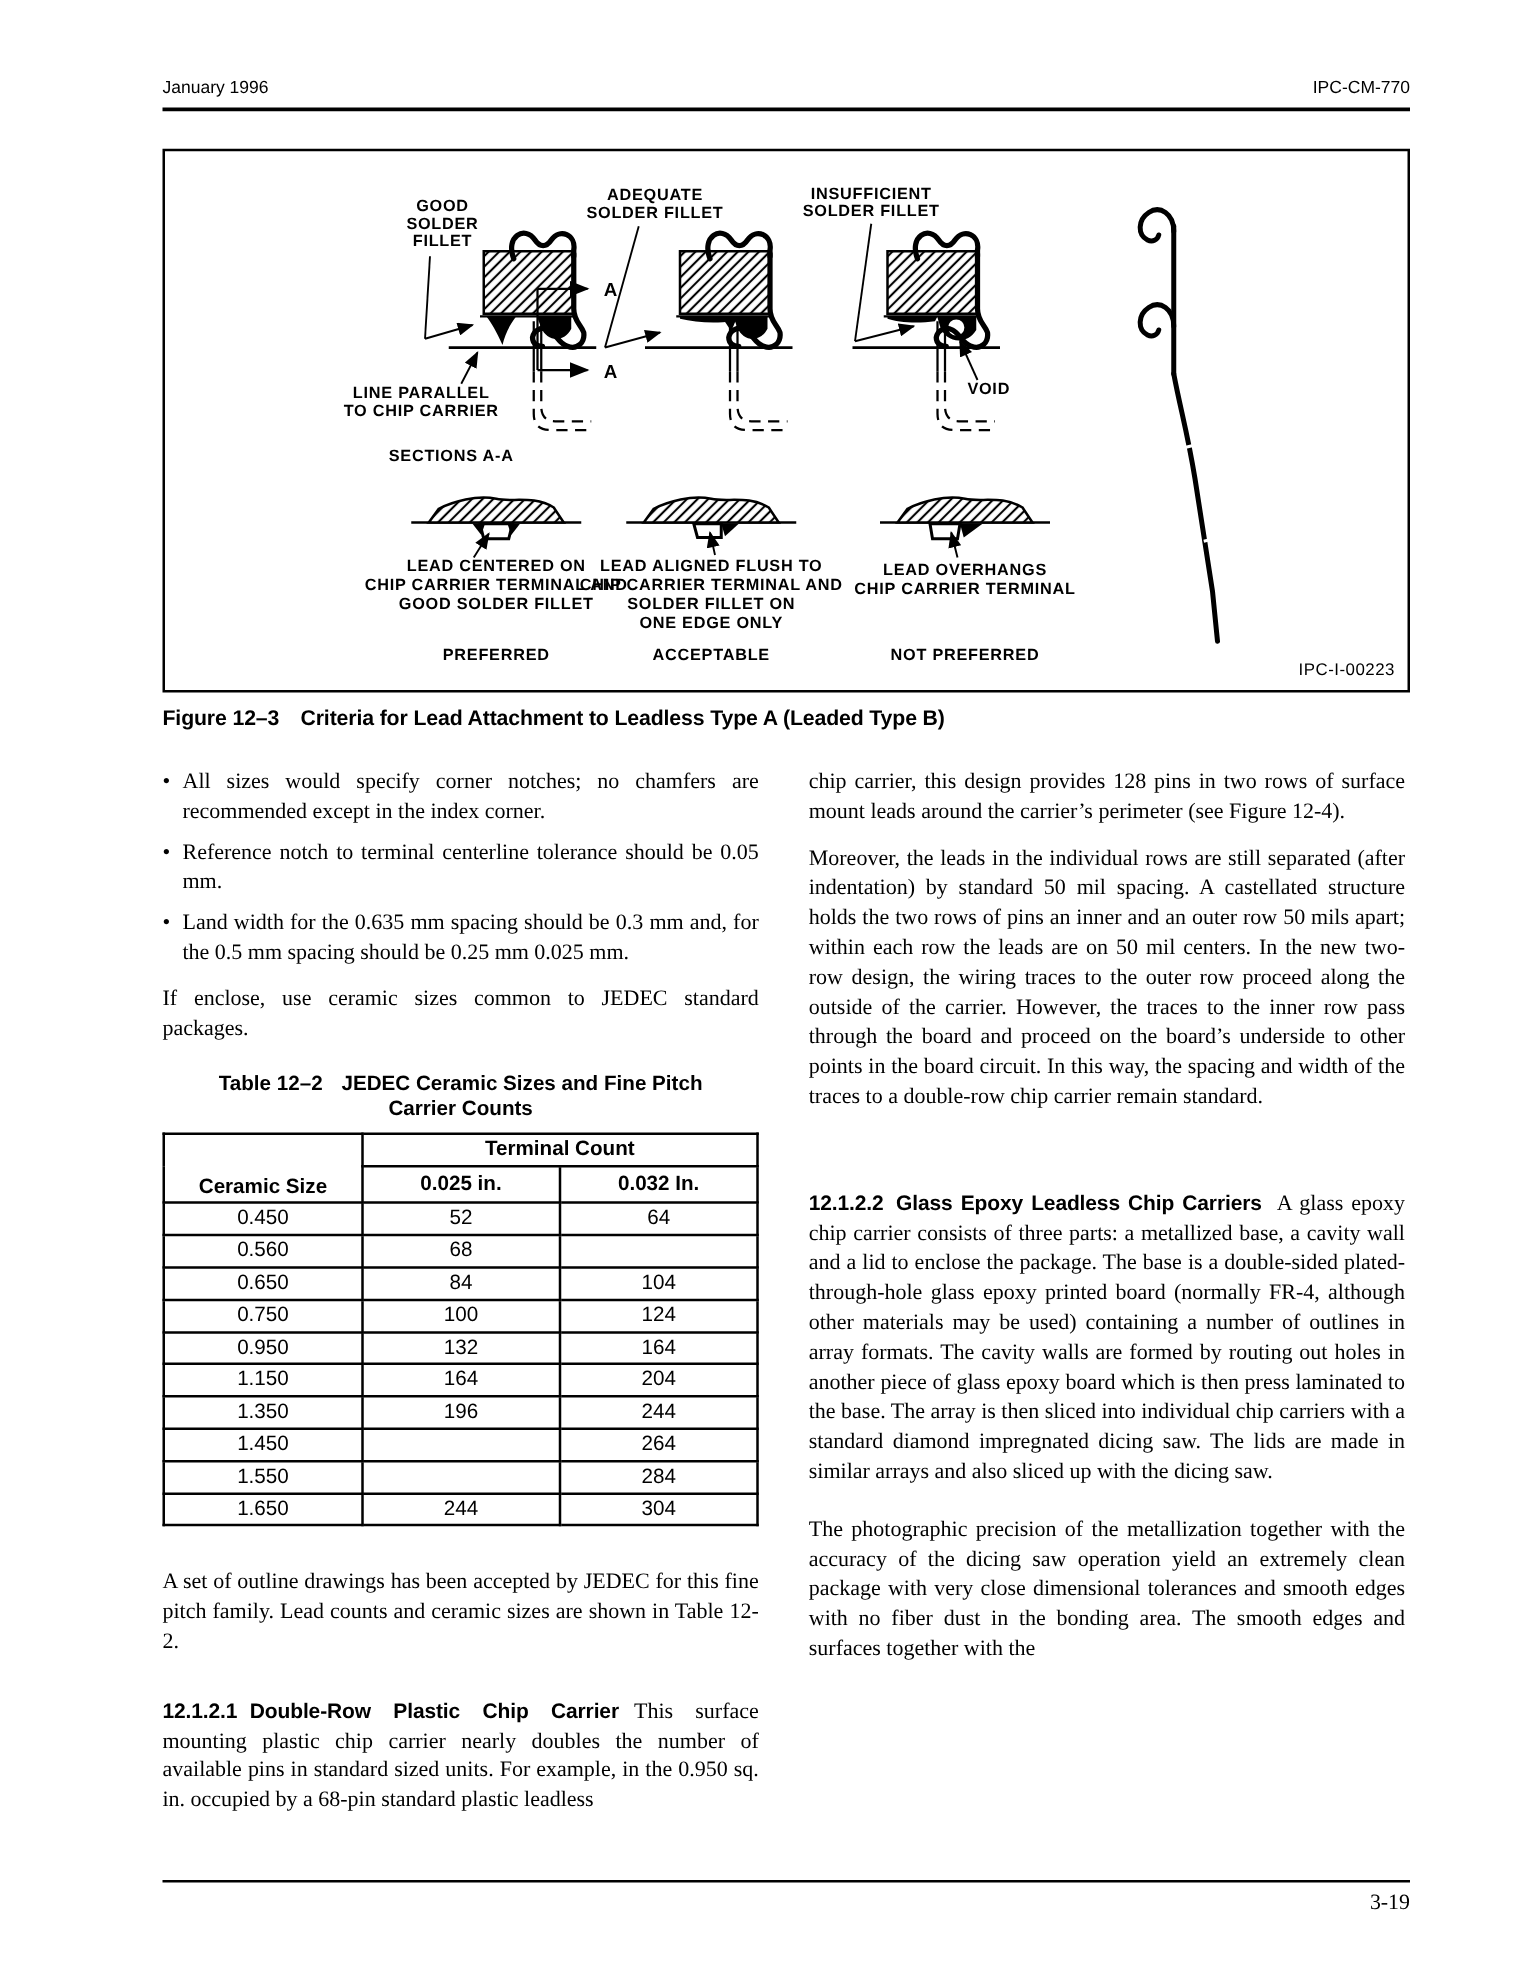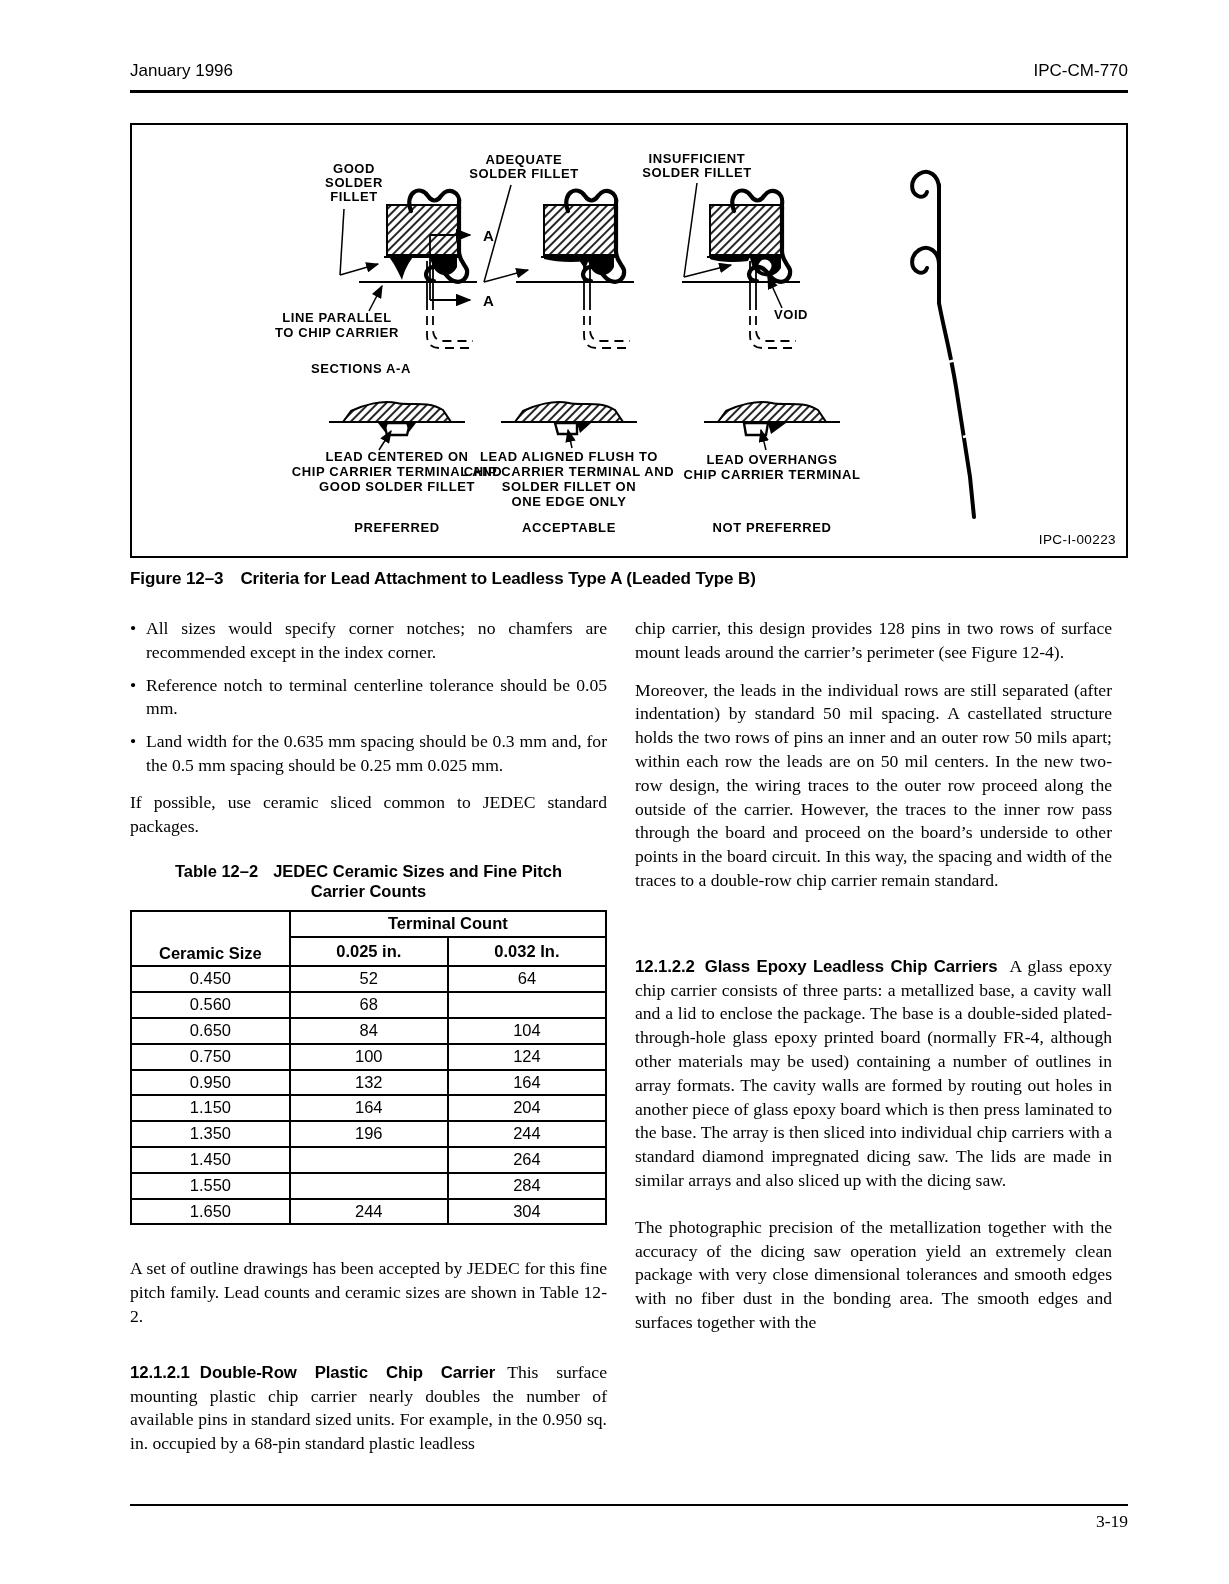--- a/index.html
+++ b/index.html
@@ -3,30 +3,30 @@
 <meta charset="utf-8">
 <style>
   html,body{margin:0;padding:0;background:#ffffff;}
   .page{position:relative;width:1229px;height:1584px;background:#fff;color:#000;
         font-family:"Liberation Serif",serif;overflow:hidden;}
   .content{padding:0 101px 0 130px;}
 
   
   .hdr{padding-top:61px;padding-bottom:9px;border-bottom:3px solid #000;
        display:flex;justify-content:space-between;
-       font-family:"Liberation Sans",sans-serif;font-size:17px;}
+       font-family:"Liberation Sans",sans-serif;font-size:14px;}
 
   
   .figbox{margin-top:30px;border:2px solid #000;height:431px;background:#fff;}
   .figcap{margin-top:11px;font-family:"Liberation Sans",sans-serif;font-weight:bold;
           font-size:17px;letter-spacing:-0.1px;}
   .figcap .caplabel{margin-right:17px;margin-top:20px;}
 
   
-  .cols{margin-top:28px;display:flex;gap:28px;}
+  .cols{margin-top:28px;display:flex;gap:40px;}
   .col{width:477px;font-size:17.6px;line-height:23.8px;text-align:justify;}
   .col p{margin:0;}
   ul.bul{list-style:none;margin:0;padding:0;}
   ul.bul li{position:relative;padding-left:16px;margin-bottom:9px;}
   ul.bul li::before{content:"\2022";position:absolute;left:0;top:0;}
   .p-if{margin-top:13px !important;}
   .p-outline{margin-top:32px !important;}
   .p-sec1{margin-top:32px !important;}
   .p-moreover{margin-top:14px !important;}
   .p-sec2{margin-top:62px !important;}
@@ -221,21 +221,21 @@
     </div>
 
     <div class="cols">
 
       <div class="col">
         <ul class="bul">
           <li>All sizes would specify corner notches; no chamfers are recommended except in the index corner.</li>
           <li>Reference notch to terminal centerline tolerance should be 0.05 mm.</li>
           <li>Land width for the 0.635 mm spacing should be 0.3 mm and, for the 0.5 mm spacing should be 0.25 mm 0.025 mm.</li>
         </ul>
-        <p class="p-if">If possible, use ceramic sliced common to JEDEC standard packages.</p>
+        <p class="p-if">If enclose, use ceramic sizes common to JEDEC standard packages.</p>
 
         <div class="tblwrap">
           <div class="tbltitle">
             <div>
               <span class="tlabel">Table 12–2</span><span>JEDEC Ceramic Sizes and Fine Pitch</span>
             </div>
             <div>Carrier Counts</div>
           </div>
           <table class="jedec">
             <tbody>

